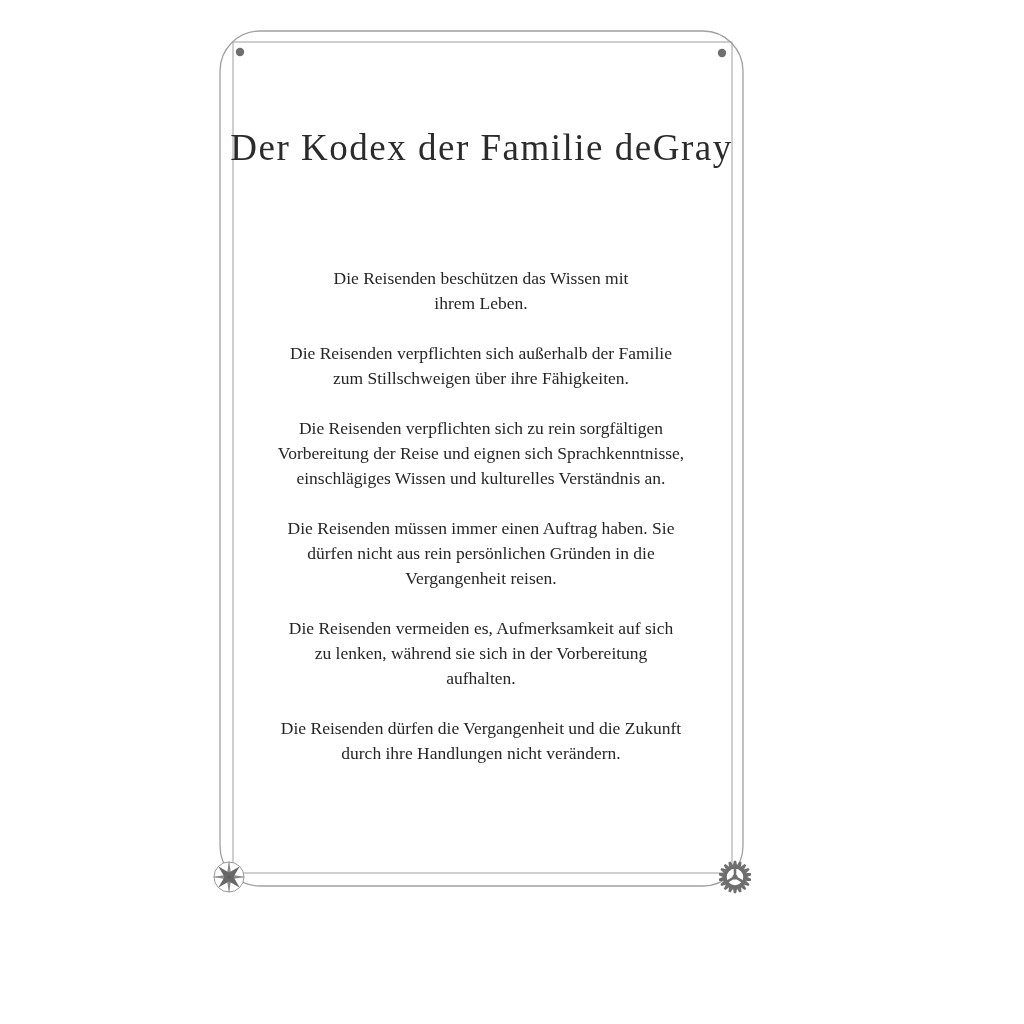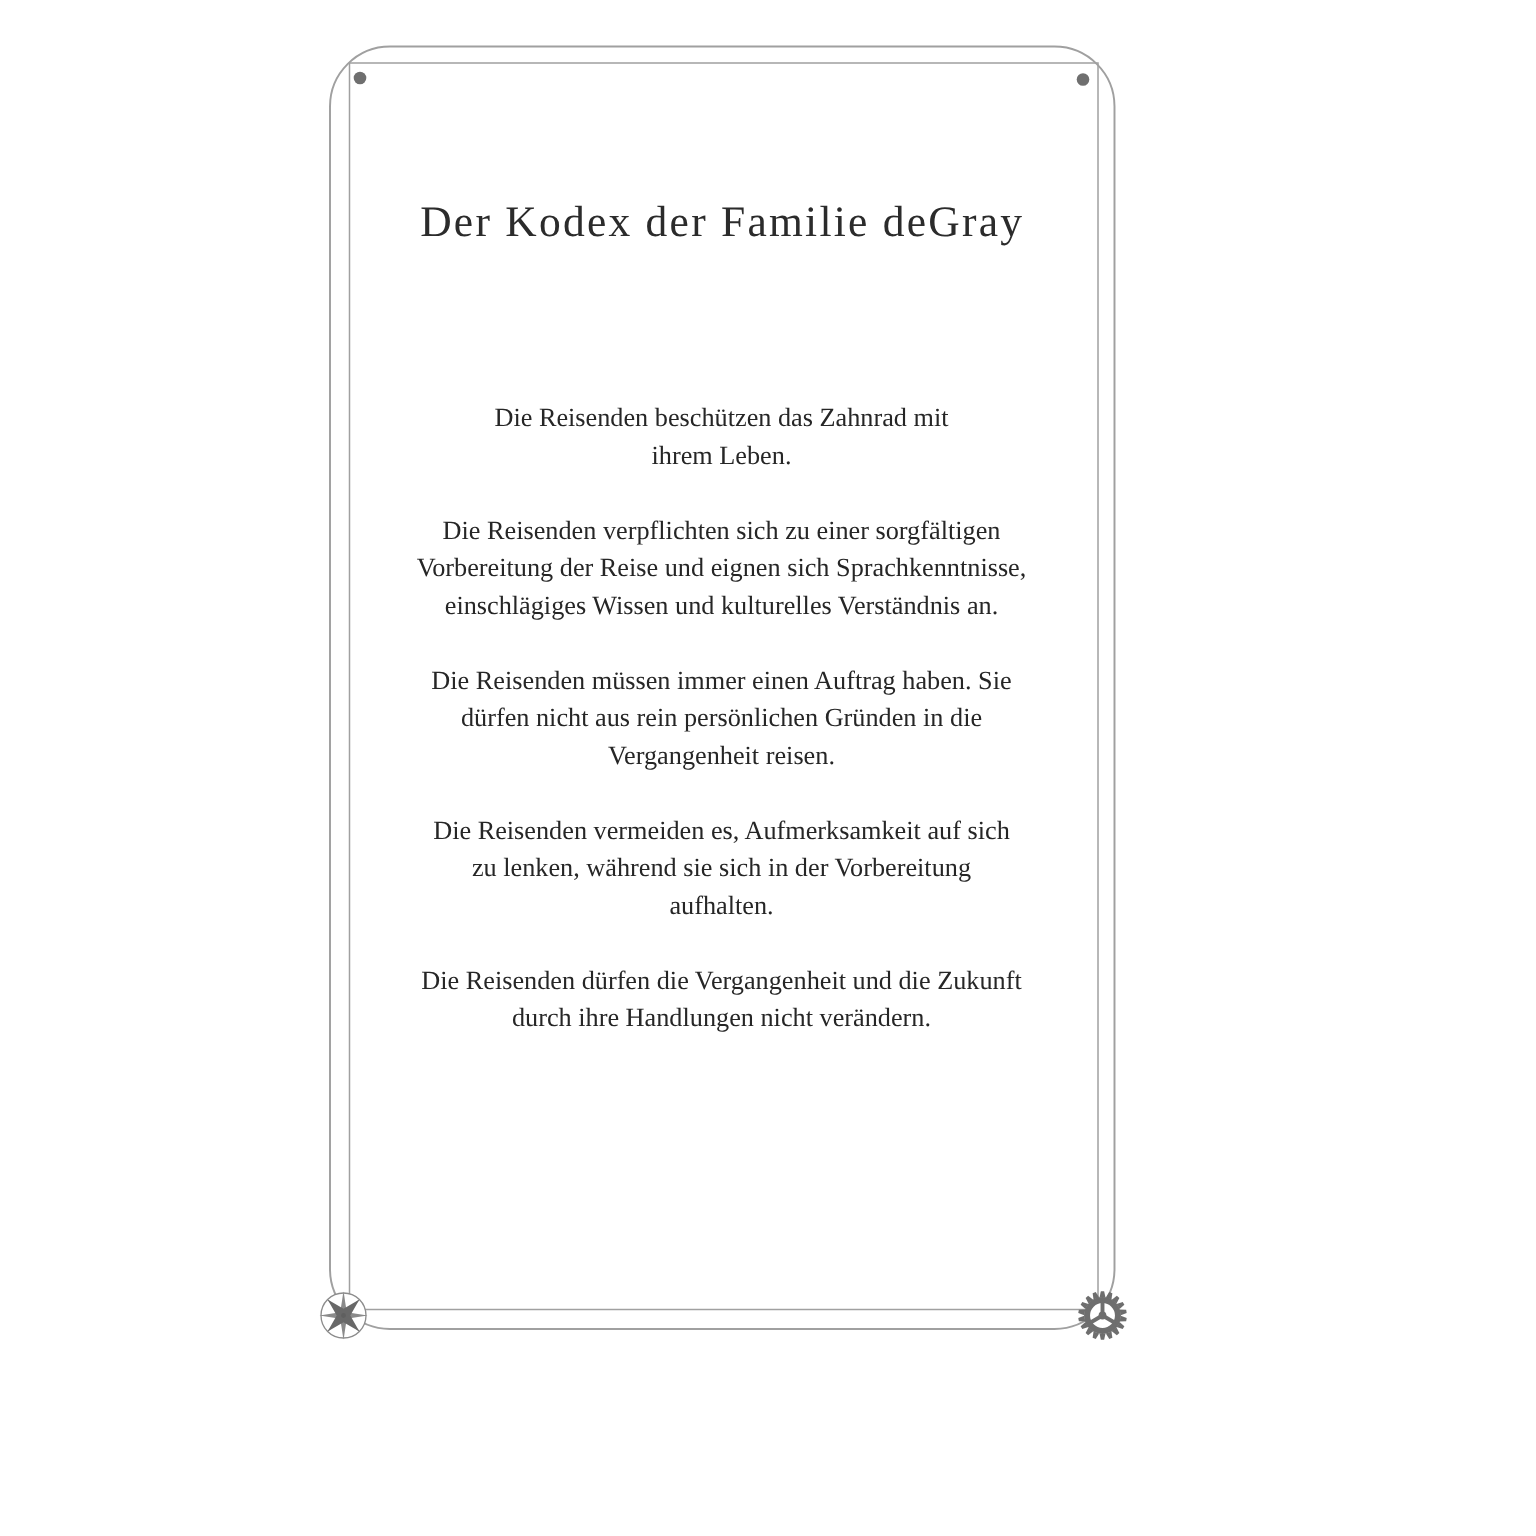--- a/index.html
+++ b/index.html
@@ -13,21 +13,21 @@
   .frame-svg{
     position:absolute;left:0;top:0;width:1024px;height:1024px;
   }
   .page-title{
     position:absolute;
     left:220px;top:128px;width:523px;
     margin:0;
     text-align:center;
     font-family:"Liberation Serif", serif;
     font-weight:normal;
-    font-size:29px;
+    font-size:37px;
     letter-spacing:1.5px;
     color:#2b2b2b;
     line-height:40px;
   }
   .rules{
     position:absolute;
     left:241px;top:266px;width:480px;
     text-align:center;
   }
   .rules p{
@@ -130,23 +130,25 @@
         <line x1="0" y1="0" x2="7.4" y2="4.3"></line>
         <line x1="0" y1="0" x2="-7.4" y2="4.3"></line>
       </g>
       <circle cx="0" cy="0" r="2.6" fill="#6e6e6e"></circle>
     </g>
   </svg>
 
   <h1 class="page-title">Der Kodex der Familie deGray</h1>
 
   <div class="rules">
-    <p>Die Reisenden beschützen das Zahnrad mit
+    <p>Die Reisenden beschützen das Wissen mit
 ihrem Leben.</p>
-    <p>Die Reisenden verpflichten sich zu einer sorgfältigen
+    <p>Die Reisenden verpflichten sich außerhalb der Familie
+zum Stillschweigen über ihre Fähigkeiten.</p>
+    <p>Die Reisenden verpflichten sich zu rein sorgfältigen
 Vorbereitung der Reise und eignen sich Sprachkenntnisse,
 einschlägiges Wissen und kulturelles Verständnis an.</p>
     <p>Die Reisenden müssen immer einen Auftrag haben. Sie
 dürfen nicht aus rein persönlichen Gründen in die
 Vergangenheit reisen.</p>
     <p>Die Reisenden vermeiden es, Aufmerksamkeit auf sich
 zu lenken, während sie sich in der Vorbereitung
 aufhalten.</p>
     <p>Die Reisenden dürfen die Vergangenheit und die Zukunft
 durch ihre Handlungen nicht verändern.</p>

